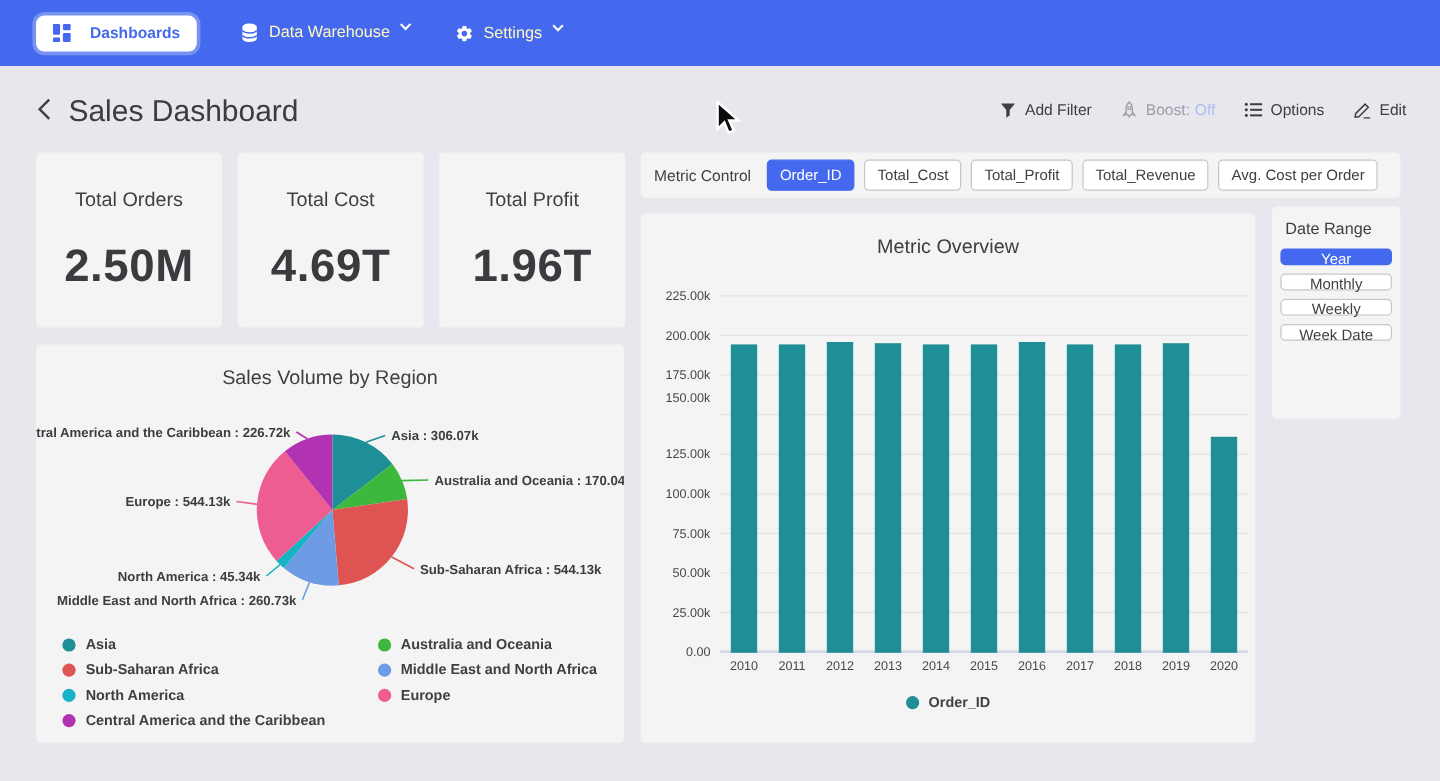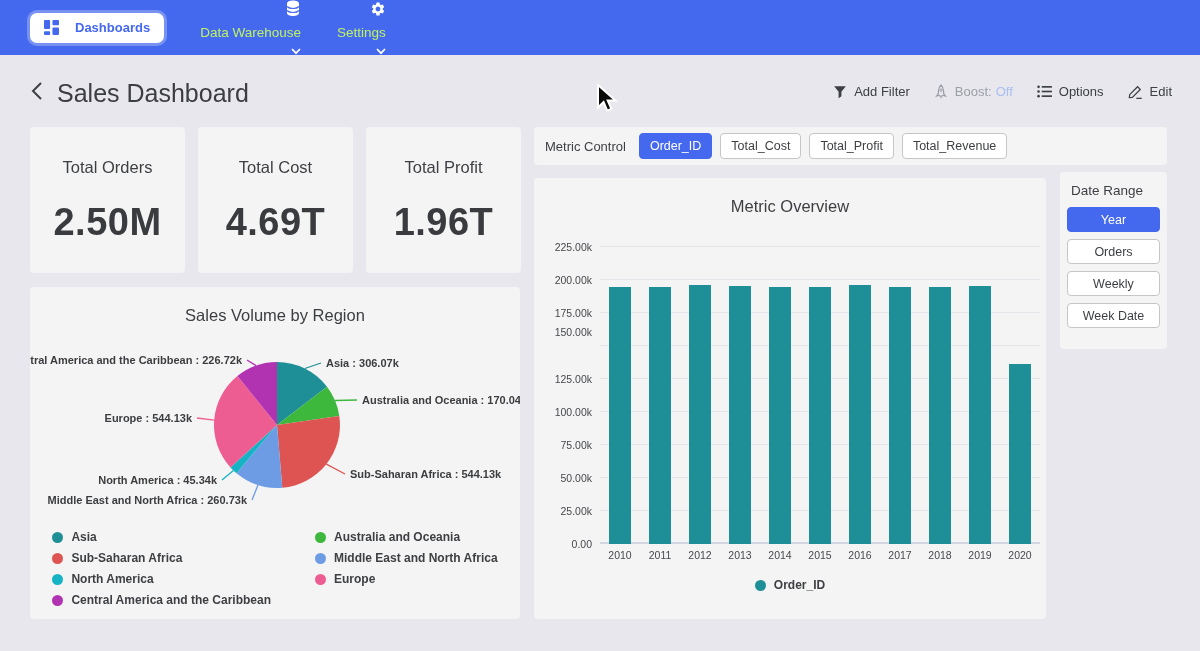--- a/index.html
+++ b/index.html
@@ -8,21 +8,21 @@
 
   
   .navbar{position:absolute;top:0;left:0;width:1200px;height:55px;background:#4468ee;
     display:flex;align-items:center;justify-content:space-between;padding:0 30px;box-sizing:border-box;}
   .brand{display:flex;align-items:center;gap:11px;}
   .brand-text{color:#fff;font-size:11px;font-weight:bold;letter-spacing:3px;line-height:1.45;display:flex;flex-direction:column;}
   .nav-right{display:flex;align-items:center;gap:36px;}
   .pill{display:flex;align-items:center;gap:16px;background:#fff;border:none;border-radius:7px;height:30px;
     padding:0 14px;color:#4468ee;font-weight:bold;font-size:13px;cursor:pointer;
     box-shadow:0 0 0 3px rgba(255,255,255,.28);font-family:inherit;}
-  .nav-item{display:flex;align-items:flex-end;gap:8px;color:#bef264;font-size:13.5px;cursor:pointer;flex-direction:column;}
+  .nav-item{display:flex;align-items:flex-start;gap:8px;color:#fef9c3;font-size:13.5px;cursor:pointer;}
 
   
   .back-btn{position:absolute;left:26px;top:81px;width:22px;height:22px;background:none;border:none;cursor:pointer;padding:0;}
   .page-title{position:absolute;left:57px;top:79px;margin:0;font-size:25px;font-weight:500;color:#3b3d42;}
   .toolbar{position:absolute;right:28px;top:84px;display:flex;align-items:center;gap:24px;}
   .tool{display:flex;align-items:center;gap:7px;background:none;border:none;padding:0;cursor:pointer;
     font-size:13px;font-weight:500;color:#3c4043;font-family:inherit;}
   .tool.disabled{color:#9aa0a6;cursor:default;}
   .boost-off{color:#a9bff2;}
 
@@ -51,21 +51,21 @@
   .bar{width:22px;}
   .x-labels{position:absolute;left:66px;top:371px;width:440px;display:flex;}
   .x-label{flex:1;text-align:center;font-size:10.5px;color:#46484c;}
   .bar-legend{position:absolute;left:0;right:0;top:400px;display:flex;justify-content:center;align-items:center;gap:8px;
     font-size:12px;font-weight:bold;color:#3d3f43;}
   .dot{width:11px;height:11px;border-radius:50%;display:inline-block;flex:none;}
 
   
   .date-panel{left:1060px;top:172px;width:107px;height:177px;padding:10px 7px;box-sizing:border-box;}
   .dr-label{font-size:13.5px;color:#3d3f43;margin:1px 0 9px 4px;}
-  .dr-btn{display:block;width:100%;height:25px;margin-bottom:7px;border:1px solid #c6c6c8;border-radius:4px;
+  .dr-btn{display:block;width:100%;height:14px;margin-bottom:7px;border:1px solid #c6c6c8;border-radius:4px;
     background:#fff;font-size:12.5px;color:#3d3f43;cursor:pointer;font-family:inherit;}
   .dr-btn.selected{background:#4468ee;border-color:#4468ee;color:#fff;}
 
   
   .pie-card{left:30px;top:287px;width:490px;height:332px;}
   .pie-svg{position:absolute;left:0;top:50px;}
   svg text.pie-label{font-size:11px;font-weight:bold;fill:#3b3d40;font-family:"Liberation Sans",sans-serif;}
   .pie-legend{position:absolute;left:0;right:0;top:243px;display:grid;grid-template-columns:auto auto;
     column-gap:44px;row-gap:7px;justify-content:center;}
   .legend-item{display:flex;align-items:center;gap:8px;font-size:12px;font-weight:bold;color:#3d3f43;cursor:pointer;}
@@ -186,20 +186,21 @@
     <div class="kpi-value">1.96T</div>
   </div>
 
   <div class="card metric-strip">
     <span class="m-label">Metric Control</span>
     <span style="display:flex;gap:8px;">
         <button class="m-btn selected">Order_ID</button>
         <button class="m-btn">Total_Cost</button>
         <button class="m-btn">Total_Profit</button>
         <button class="m-btn">Total_Revenue</button>
+        <button class="m-btn">Avg. Cost per Order</button>
       </span>
   </div>
 
   <div class="card bar-card">
     <div class="chart-title">Metric Overview</div>
     <div class="plot">
         <div class="grid-line base" style="bottom: 0px;"></div>
         <div class="y-tick" style="bottom: -6px;">0.00</div>
         <div class="grid-line" style="bottom: 32.9741px;"></div>
         <div class="y-tick" style="bottom: 26.9741px;">25.00k</div>
@@ -271,21 +272,21 @@
     <div class="bar-legend">
       <span class="dot" style="background: rgb(30, 143, 150);"></span>
       <span>Order_ID</span>
     </div>
   </div>
 
   <div class="card date-panel">
     <div class="dr-label">Date Range</div>
     <div>
         <button class="dr-btn selected">Year</button>
-        <button class="dr-btn">Orders</button>
+        <button class="dr-btn">Monthly</button>
         <button class="dr-btn">Weekly</button>
         <button class="dr-btn">Week Date</button>
       </div>
   </div>
 
   <div class="card pie-card">
     <div class="chart-title">Sales Volume by Region</div>
     <svg class="pie-svg" width="490" height="188" viewBox="0 0 490 188">
         <path d="M247 88 L247.0 25.0 A63 63 0 0 1 297.0 49.7 Z" fill="#1e8f96"></path>
         <polyline points="274.9,31.5 291,26" fill="none" stroke="#1e8f96" stroke-width="1.3"></polyline>

